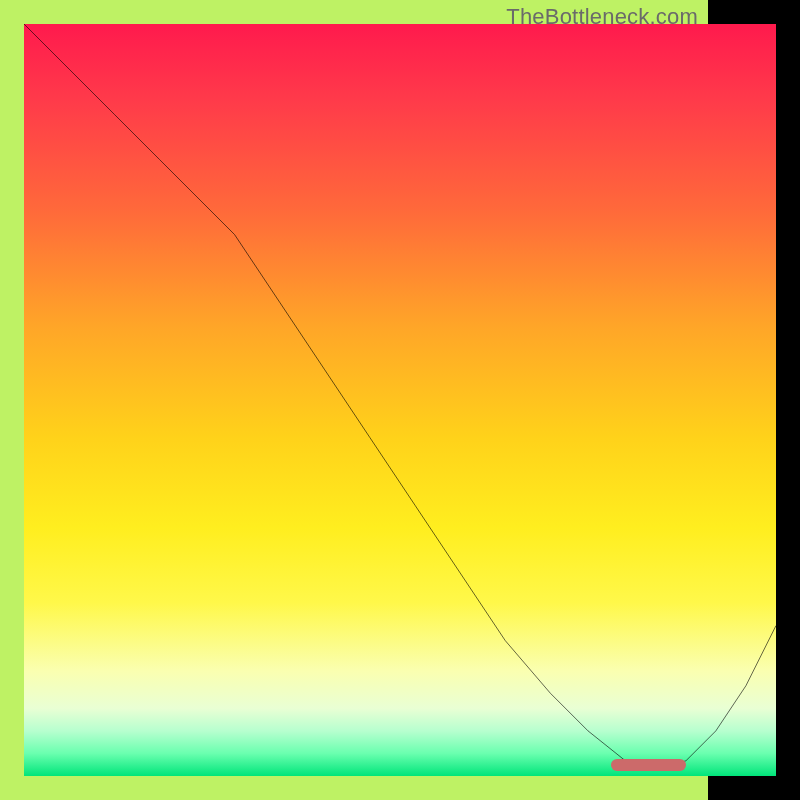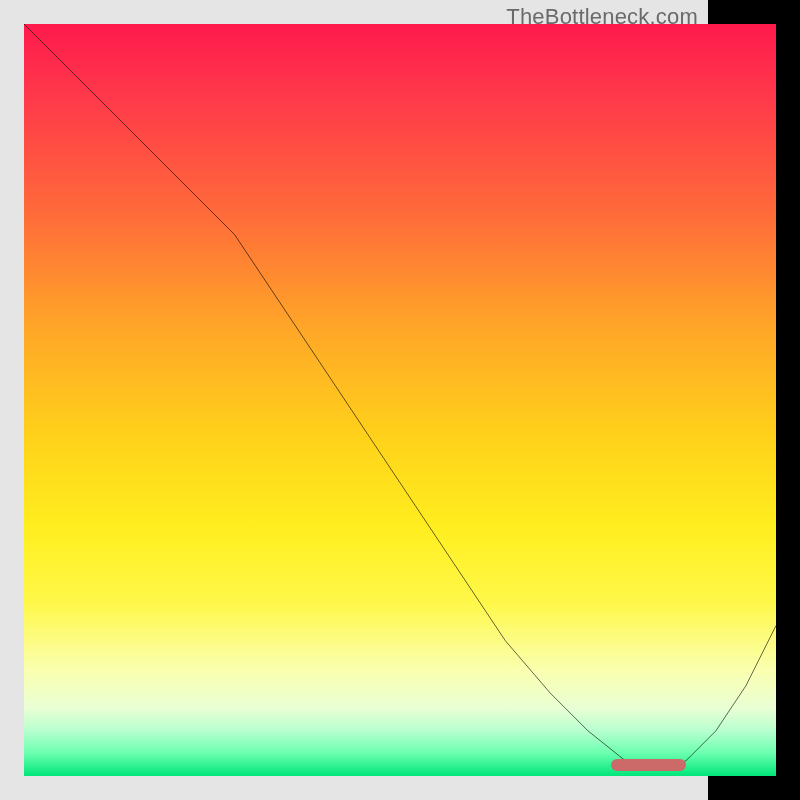--- a/index.html
+++ b/index.html
@@ -8,21 +8,21 @@
     width: 800px;
     height: 800px;
     overflow: hidden;
     background: #000;
     font-family: Arial, Helvetica, sans-serif;
   }
   .frame {
     position: relative;
     width: 708px;
     height: 800px;
-    background: #e5e5e5;
+    background: #bef264;
   }
   .plot {
     position: absolute;
     left: 24px;
     top: 24px;
     width: 752px;   
     height: 752px;
     
     background: linear-gradient(
       to bottom,

